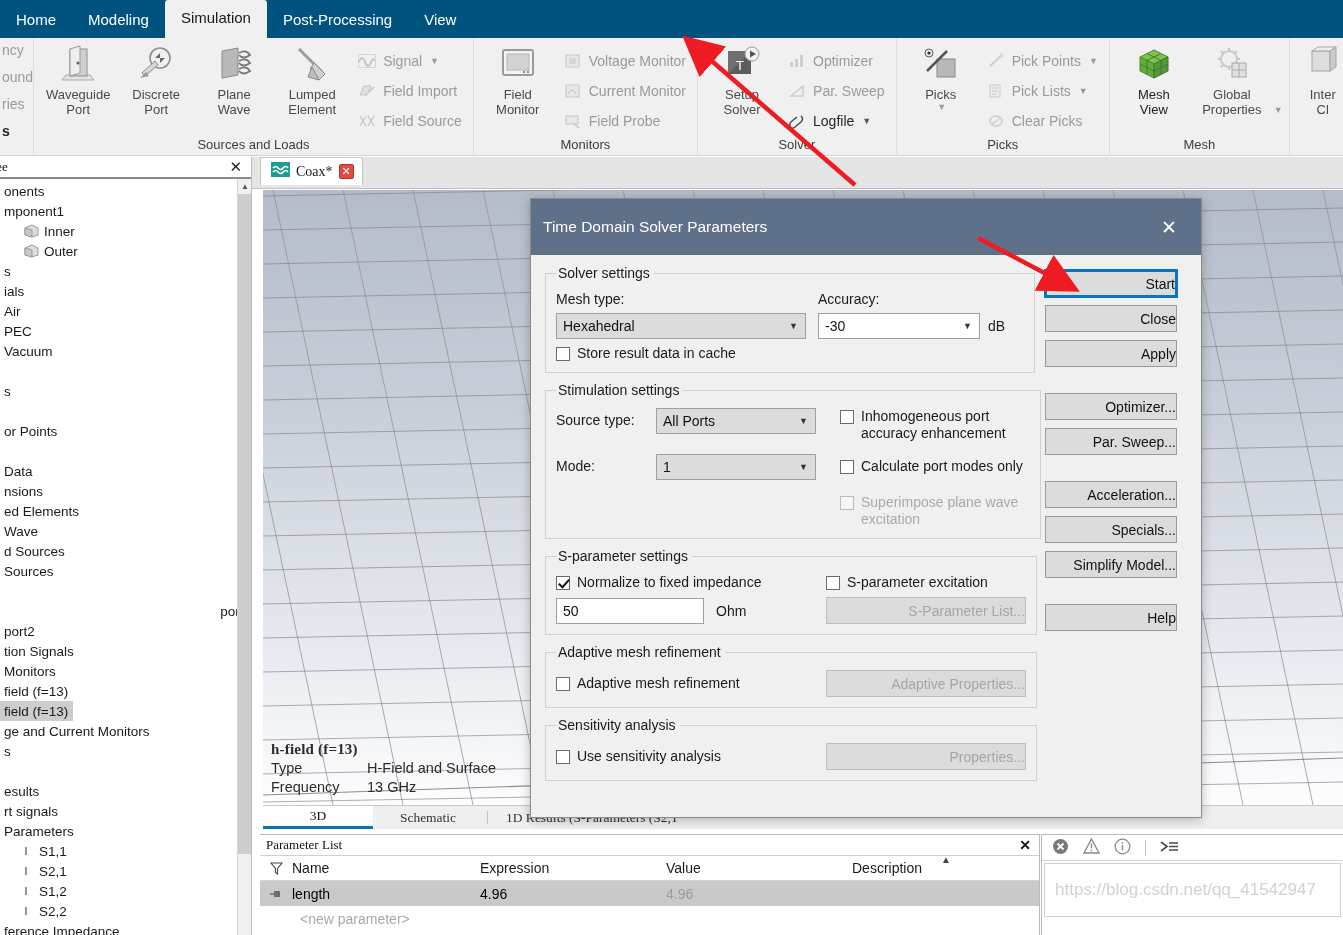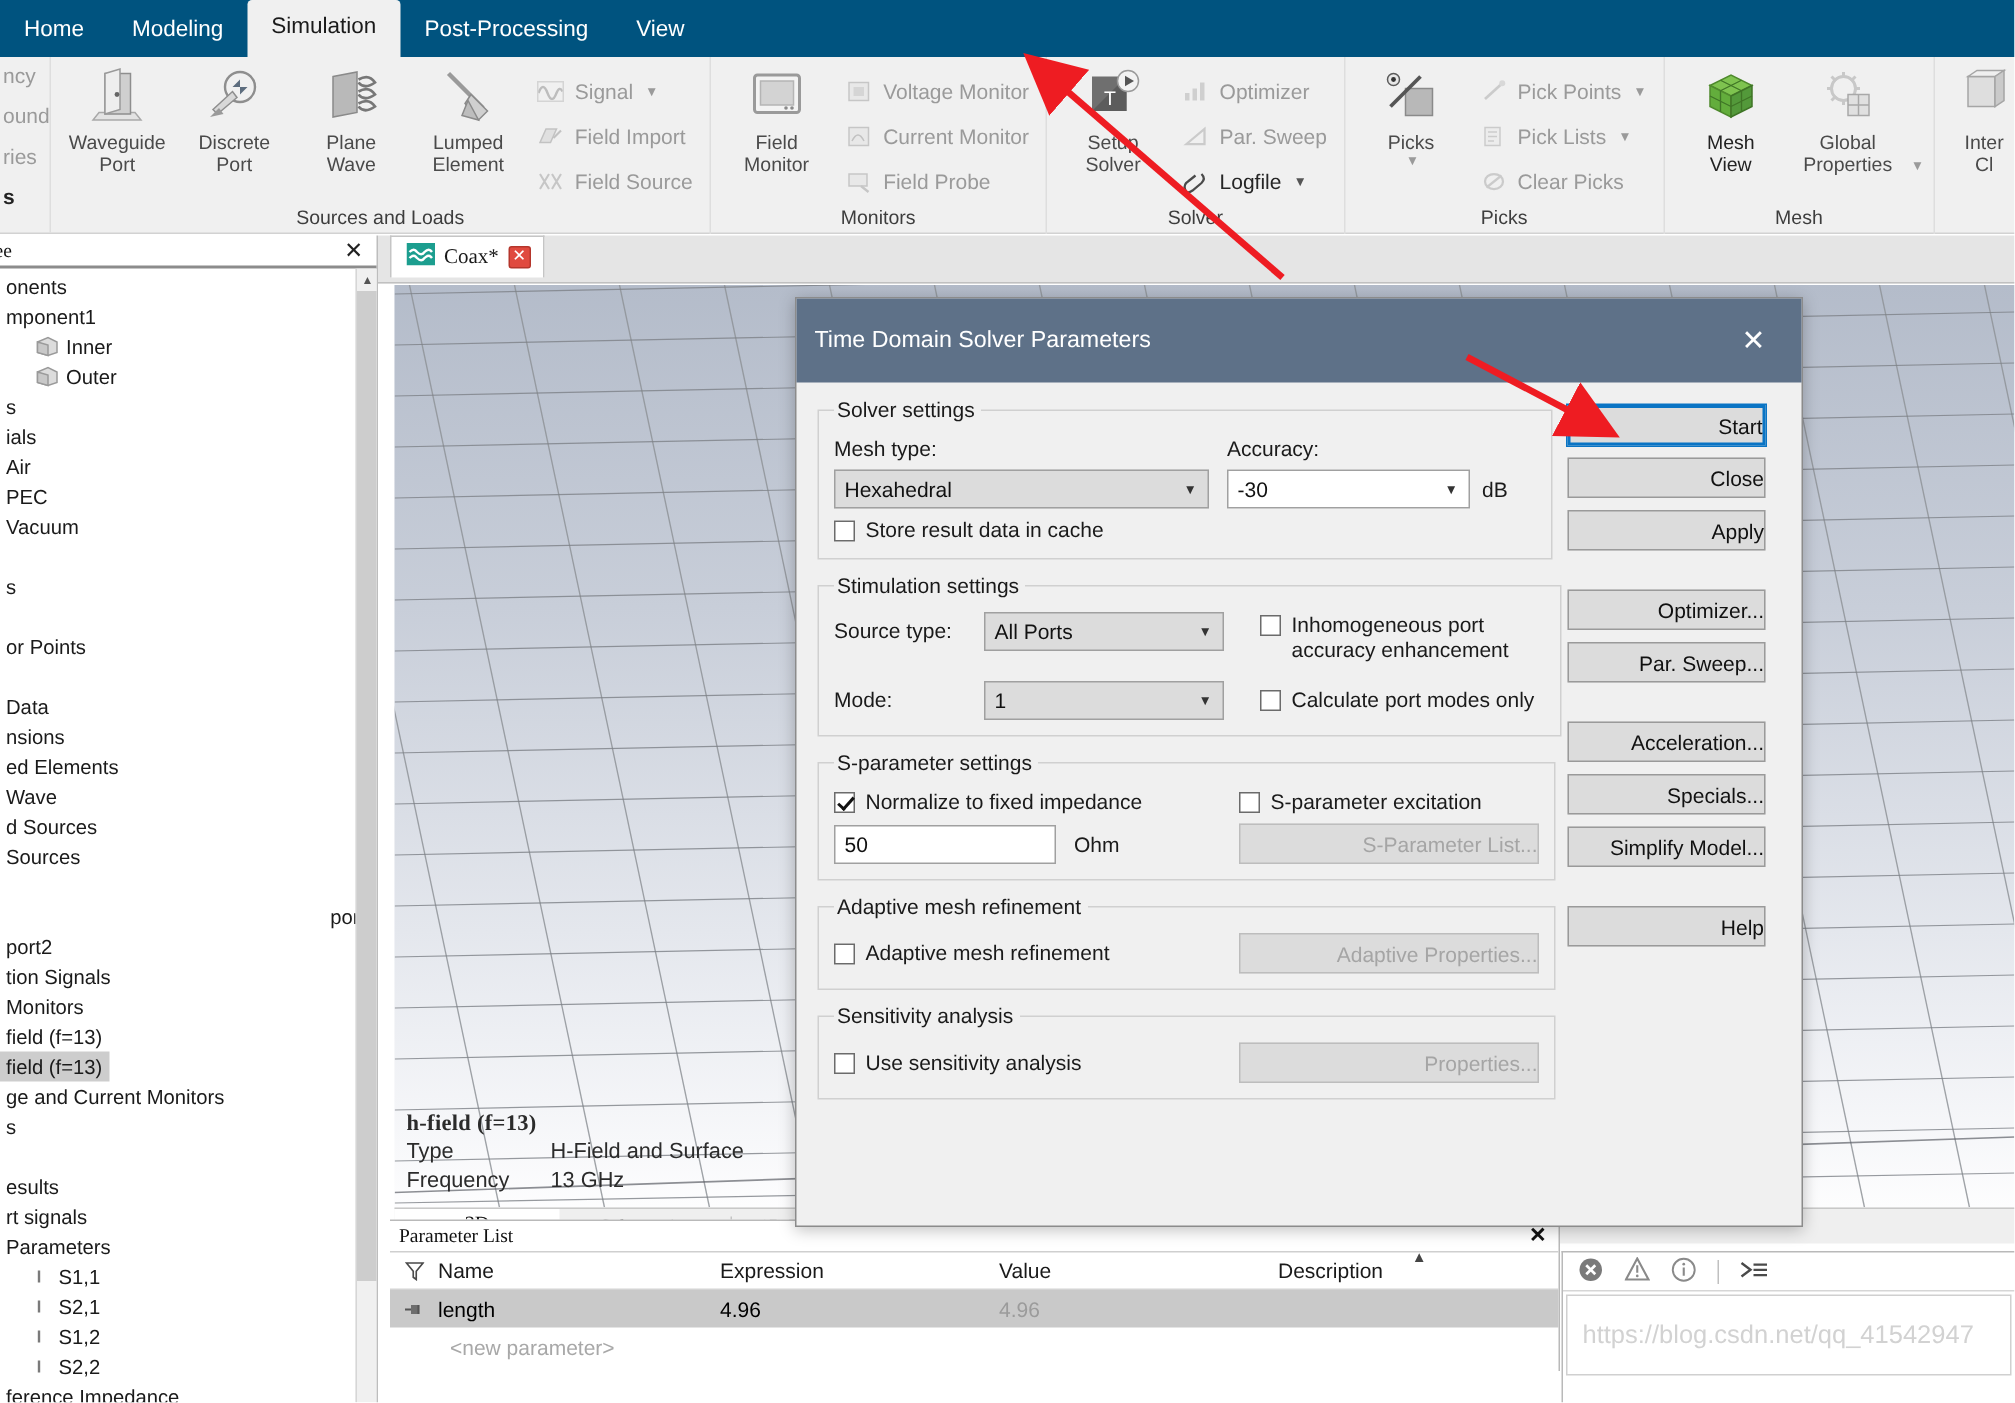--- a/index.html
+++ b/index.html
@@ -153,21 +153,21 @@
   }
   .view-tab {
     display:flex; align-items:center; justify-content:center;
     padding: 0 14px; min-width: 110px; color: #333; cursor: default;
   }
   .view-tab.active { background: #ffffff; border-bottom: 3px solid #0b74b8; color: #111; }
   .view-sep { width: 1px; background: #c4c4c4; margin: 5px 4px; }
 
   
   .param-panel {
-    position: absolute; left: 260px; top: 813px; width: 780px; height: 101px;
+    position: absolute; left: 260px; top: 834px; width: 780px; height: 101px;
     background: #ffffff; border-top: 1px solid #b9b9b9; border-right: 1px solid #b9b9b9;
   }
   .param-head {
     height: 21px; display: flex; align-items: center; justify-content: space-between;
     font-family: "Liberation Serif", serif; font-size: 13px; color: #111;
     padding: 0 8px 0 6px; border-bottom: 1px solid #cfcfcf;
   }
   .param-close { font-weight: bold; font-size: 14px; cursor: pointer; }
   .param-grid { font-size: 14px; }
   .pg-header {
@@ -1030,20 +1030,26 @@
               <div class="combo-fake" style="width:160px">
                 <span>1</span>
               </div>
               <span class="arr">▼</span>
             </div>
             <label class="chk" style="margin-left:24px;width:190px;margin-top:4px">
               <span class="box"></span>
               <span class="ct">Calculate port modes only</span>
             </label>
           </div>
+          <div class="row" style="margin-top:14px">
+            <label class="chk" style="margin-left:284px;width:190px">
+              <span class="box disabled"></span>
+              <span class="ct dis">Superimpose plane wave excitation</span>
+            </label>
+          </div>
         </fieldset>
 
         <fieldset class="gb">
           <legend>S-parameter settings</legend>
           <div class="row" style="gap:0">
             <label class="chk" style="width:270px">
               <span class="box checked"></span>
               <span class="ct">Normalize to fixed impedance</span>
             </label>
             <label class="chk">

